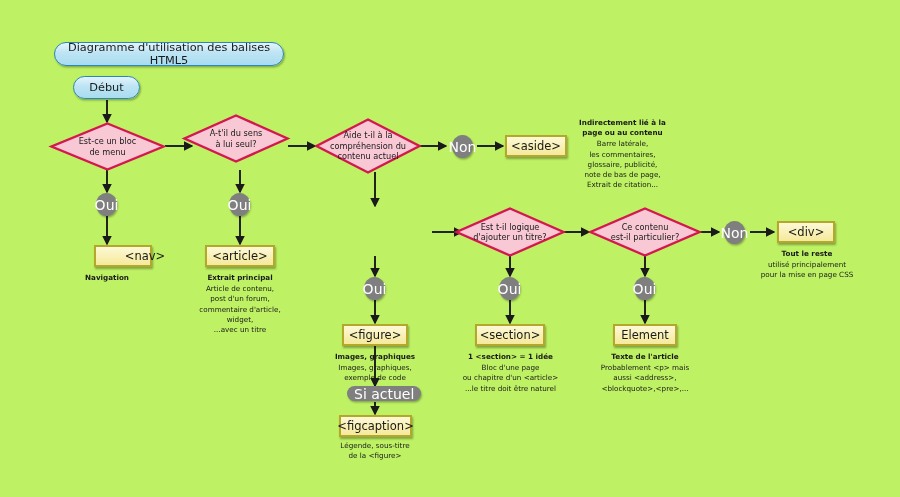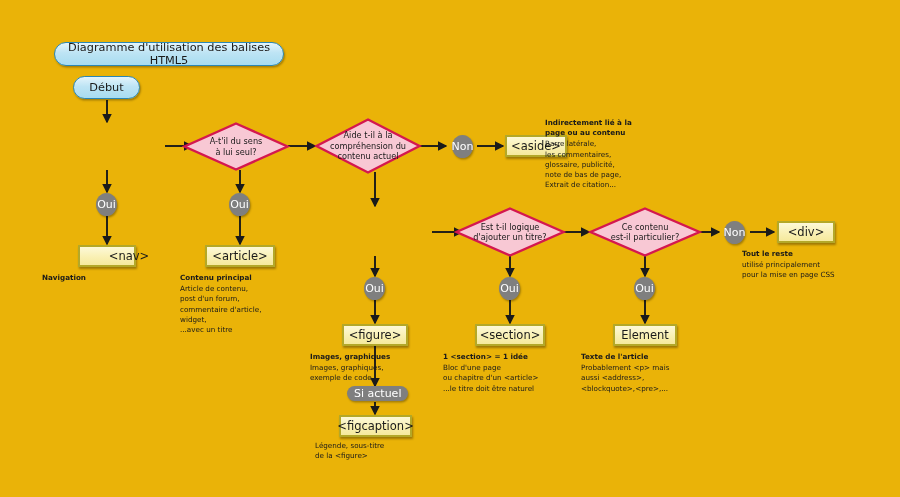--- a/index.html
+++ b/index.html
@@ -4,21 +4,21 @@
 <style>
   html, body {
     margin: 0;
     padding: 0;
     background: #ffffff;
   }
   #canvas {
     position: relative;
     width: 900px;
     height: 497px;
-    background: #eab308;
+    background: #bef264;
     font-family: "DejaVu Sans", "Liberation Sans", sans-serif;
     overflow: hidden;
   }
   #edges {
     position: absolute;
     left: 0;
     top: 0;
     width: 900px;
     height: 497px;
     pointer-events: none;
@@ -91,40 +91,41 @@
     color: #1a1a1a;
     padding: 0 10px;
     box-sizing: border-box;
   }
 
   
   .elabel {
     position: absolute;
     background: #7f7f7f;
     color: #ffffff;
-    font-size: 11px;
+    font-size: 14px;
     display: flex;
     align-items: center;
     justify-content: center;
     box-shadow: 1px 1.5px 2px rgba(0,0,0,0.30);
   }
   .elabel.oval {
     width: 21px;
     height: 23px;
     border-radius: 50%;
   }
   .elabel.rect {
     height: 15px;
     border-radius: 8px;
     padding: 0 7px;
   }
 
   
   .caption {
     position: absolute;
+    text-align: center;
     font-size: 7.2px;
     line-height: 1.42;
     color: #1a1a1a;
   }
   .caption .chead {
     font-weight: bold;
     display: block;
     margin-bottom: 1px;
   }
   .caption .cbody {
@@ -179,22 +180,29 @@
 
       <path d="M 375 346 L 375 386"></path>
       <path d="M 375 402 L 375 414"></path>
     </g>
   </svg>
 
   <div class="node pill-blue" id="title-pill">Diagramme d'utilisation des balises HTML5</div>
 
   <div class="node pill-blue" id="start-pill">Début</div>
 
-
-  <div class="diamond" style="left:183px; top:122px; width:106px; height:49px;">
+  <div class="diamond" style="left:50px; top:122px; width:115px; height:49px;">
+    <svg width="115" height="49" viewBox="0 0 115 49">
+      <polygon points="57.5,1.5 113.5,24.5 57.5,47.5 1.5,24.5" fill="#f8c8d4" stroke="#d4184f" stroke-width="2.4"></polygon>
+    </svg>
+    <div class="dtext" style="white-space:pre-line;">Est-ce un bloc
+de menu</div>
+  </div>
+
+  <div class="diamond" style="left:183px; top:114px; width:106px; height:49px;">
     <svg width="106" height="49" viewBox="0 0 106 49">
       <polygon points="53,1.5 104.5,24.5 53,47.5 1.5,24.5" fill="#f8c8d4" stroke="#d4184f" stroke-width="2.4"></polygon>
     </svg>
     <div class="dtext" style="white-space:pre-line;">A-t'il du sens
 à lui seul?</div>
   </div>
 
   <div class="diamond" style="left:315px; top:118px; width:106px; height:56px;">
     <svg width="106" height="56" viewBox="0 0 106 56">
       <polygon points="53,1.5 104.5,28 53,54.5 1.5,28" fill="#f8c8d4" stroke="#d4184f" stroke-width="2.4"></polygon>
@@ -230,42 +238,42 @@
   <div class="elabel oval" style="left:364px; top:277px;">Oui</div>
 
   <div class="elabel oval" style="left:499px; top:277px;">Oui</div>
 
   <div class="elabel oval" style="left:634px; top:277px;">Oui</div>
 
   <div class="elabel oval" style="left:724px; top:221px;">Non</div>
 
   <div class="elabel rect" style="left:347px; top:386px;">Si actuel</div>
 
-  <div class="node pill-yellow" style="left:78px; top:245px; width:58px;padding-left:44px;">&lt;nav&gt;</div>
+  <div class="node pill-yellow" style="left:94px; top:245px; width:58px;padding-left:44px;">&lt;nav&gt;</div>
 
   <div class="node pill-yellow" style="left:205px; top:245px; width:70px;">&lt;article&gt;</div>
 
   <div class="node pill-yellow" style="left:505px; top:135px; width:62px;">&lt;aside&gt;</div>
 
   <div class="node pill-yellow" style="left:777px; top:221px; width:58px;">&lt;div&gt;</div>
 
   <div class="node pill-yellow" style="left:342px; top:324px; width:66px;">&lt;figure&gt;</div>
 
   <div class="node pill-yellow" style="left:475px; top:324px; width:70px;">&lt;section&gt;</div>
 
   <div class="node pill-yellow" style="left:613px; top:324px; width:64px;">Element</div>
 
   <div class="node pill-yellow" style="left:339px; top:415px; width:73px;">&lt;figcaption&gt;</div>
 
   <div class="caption" style="left:42px; top:273px; width:130px;">
     <span class="chead" style="white-space:pre-line;">Navigation</span>
   </div>
 
   <div class="caption" style="left:180px; top:273px; width:120px;">
-    <span class="chead" style="white-space:pre-line;">Contenu principal</span>
+    <span class="chead" style="white-space:pre-line;">Extrait principal</span>
     <span class="cbody" style="white-space:pre-line;">Article de contenu,
 post d'un forum,
 commentaire d'article,
 widget,
 ...avec un titre</span>
   </div>
 
   <div class="caption" style="left:545px; top:118px; width:155px;">
     <span class="chead" style="white-space:pre-line;">Indirectement lié à la
 page ou au contenu</span>

